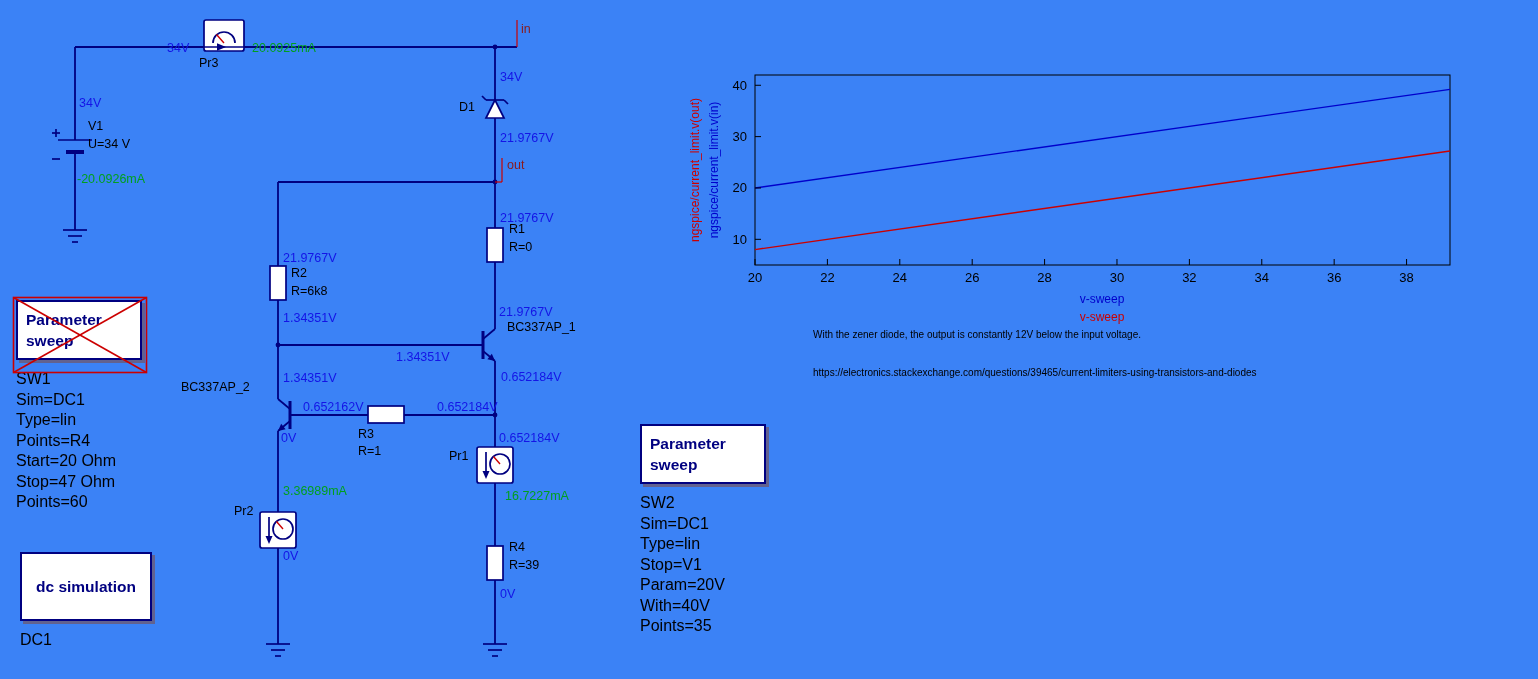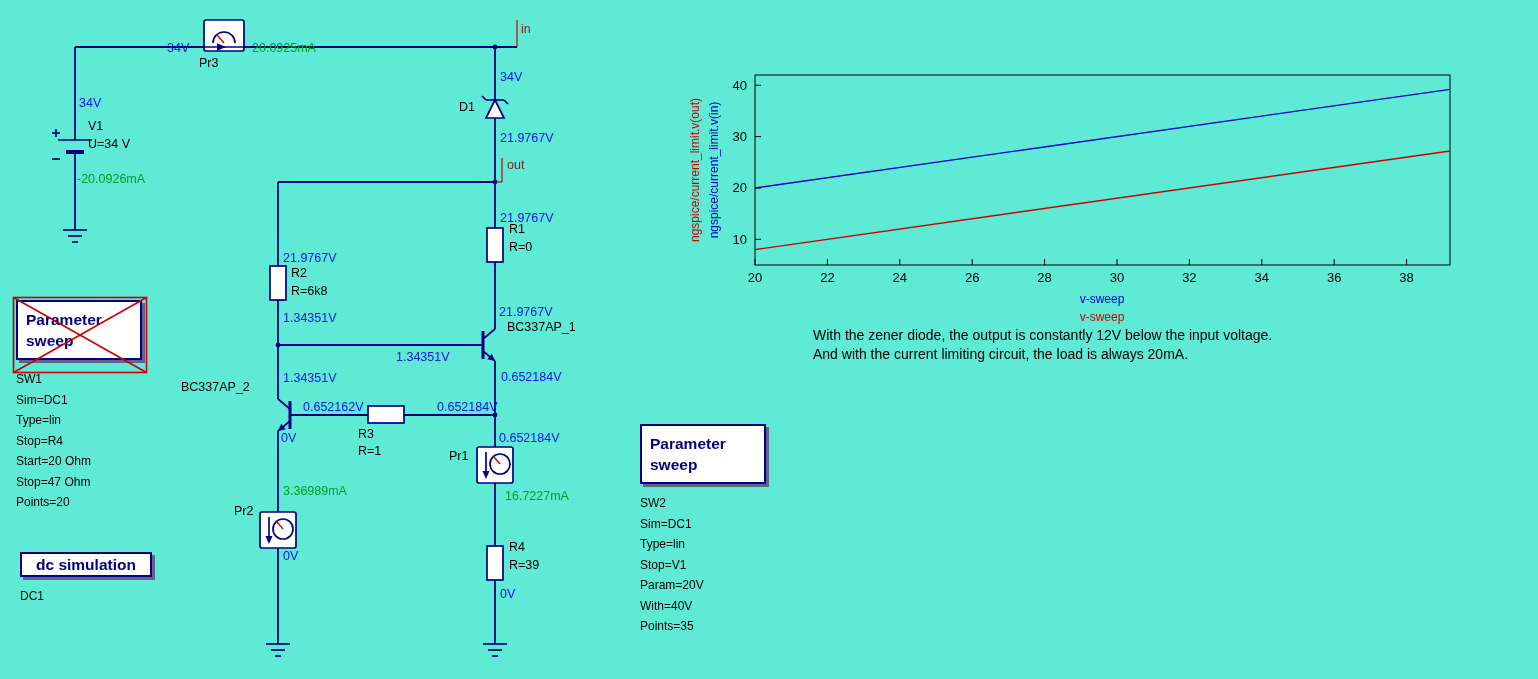--- a/index.html
+++ b/index.html
@@ -1,37 +1,37 @@
 <!DOCTYPE html>
 <html><head>
 <meta charset="utf-8">
 <style>
   html,body{margin:0;padding:0;background:#fff}
   body{font-family:"Liberation Sans","DejaVu Sans",sans-serif}
-  #canvas{position:relative;width:1538px;height:679px;background:#5eead4;overflow:hidden}
+  #canvas{position:relative;width:1538px;height:679px;background:#3b82f6;overflow:hidden}
   #canvas > svg{position:absolute;left:0;top:0}
   svg text{font-family:"Liberation Sans","DejaVu Sans",sans-serif;font-size:12.5px}
   .tv{fill:#1414e6}
   .tc{fill:#00a01e}
   .tn{fill:#000}
   .tp{fill:#8b1a1a}
   .wire{stroke:#000080;stroke-width:1.8;fill:none}
   .sym{stroke:#000080;stroke-width:1.7;fill:none}
   .symf{fill:#000080;stroke:none}
   .symw{stroke:#000080;stroke-width:1.7;fill:#fff}
   .bar{stroke:#000080;stroke-width:3;fill:none}
   .needle{stroke:#cc0000;stroke-width:1.4}
   .portline{stroke:#cc0000;stroke-width:1.2;fill:none}
   .simgroup{position:absolute}
   .simbox{position:relative;border:2px solid #000080;background:#fff;box-shadow:3px 3px 0 0 #62628f;
           padding:7px 8px;color:#000080;font-weight:bold;font-size:15.5px;line-height:21px;width:max-content}
   .simbox.wrap{width:106px}
   .cross-svg{position:absolute;left:-6px;top:-6px;pointer-events:none}
-  .simlines{margin-top:9px;font-size:12px;line-height:20.5px;color:#000}
-  #notes{position:absolute;left:813px;top:326px;font-size:14px;line-height:18.5px;color:#000;white-space:nowrap}
+  .simlines{margin-top:9px;font-size:16px;line-height:20.5px;color:#000}
+  #notes{position:absolute;left:813px;top:326px;font-size:10px;line-height:18.5px;color:#000;white-space:nowrap}
   .gap{height:19px}
   .tick{font-size:13px;fill:#000}
   .axis-red{fill:#cc0000;font-size:12px}
   .axis-blue{fill:#0000cc;font-size:12px}
 </style>
 </head>
 <body>
 
 <div id="canvas">
 
@@ -202,29 +202,29 @@
       <svg class="cross-svg" width="136" height="78">
         <rect x="1.5" y="1.5" width="133" height="75" fill="none" stroke="#cc0000" stroke-width="1.6"></rect>
         <line x1="1.5" y1="1.5" x2="134.5" y2="76.5" stroke="#cc0000" stroke-width="1.6"></line>
         <line x1="1.5" y1="76.5" x2="134.5" y2="1.5" stroke="#cc0000" stroke-width="1.6"></line>
       </svg>
     </div>
     <div class="simlines">
       <div>SW1</div>
       <div>Sim=DC1</div>
       <div>Type=lin</div>
-      <div>Stop=R4</div>
+      <div>Points=R4</div>
       <div>Start=20 Ohm</div>
       <div>Stop=47 Ohm</div>
-      <div>Points=20</div>
+      <div>Points=60</div>
     </div>
   </div>
 
   <div class="simgroup" style="left:20px;top:552px">
-    <div class="simbox" style="padding:0 14px">
+    <div class="simbox" style="padding:22px 14px">
       <span>dc simulation</span>
     </div>
     <div class="simlines">
       <div>DC1</div>
     </div>
   </div>
 
   <div class="simgroup" style="left:640px;top:424px">
     <div class="simbox wrap">
       <span>Parameter sweep</span>
@@ -277,17 +277,17 @@
         <text x="62" y="29.77027027027026" text-anchor="end" class="tick">40</text>
       </g>
     <text class="axis-red" transform="rotate(-90 14 110)" x="14" y="110" text-anchor="middle">ngspice/current_limit.v(out)</text>
     <text class="axis-blue" transform="rotate(-90 33 110)" x="33" y="110" text-anchor="middle">ngspice/current_limit.v(in)</text>
     <text class="axis-blue" x="417" y="243" text-anchor="middle">v-sweep</text>
     <text class="axis-red" x="417" y="261" text-anchor="middle">v-sweep</text>
   </svg>
 
   <div id="notes">
     <div>With the zener diode, the output is constantly 12V below the input voltage.</div>
-    <div>And with the current limiting circuit, the load is always 20mA.</div>
     <div class="gap"></div>
+    <div>https://electronics.stackexchange.com/questions/39465/current-limiters-using-transistors-and-diodes</div>
   </div>
 
 </div>
 
 </body></html>

